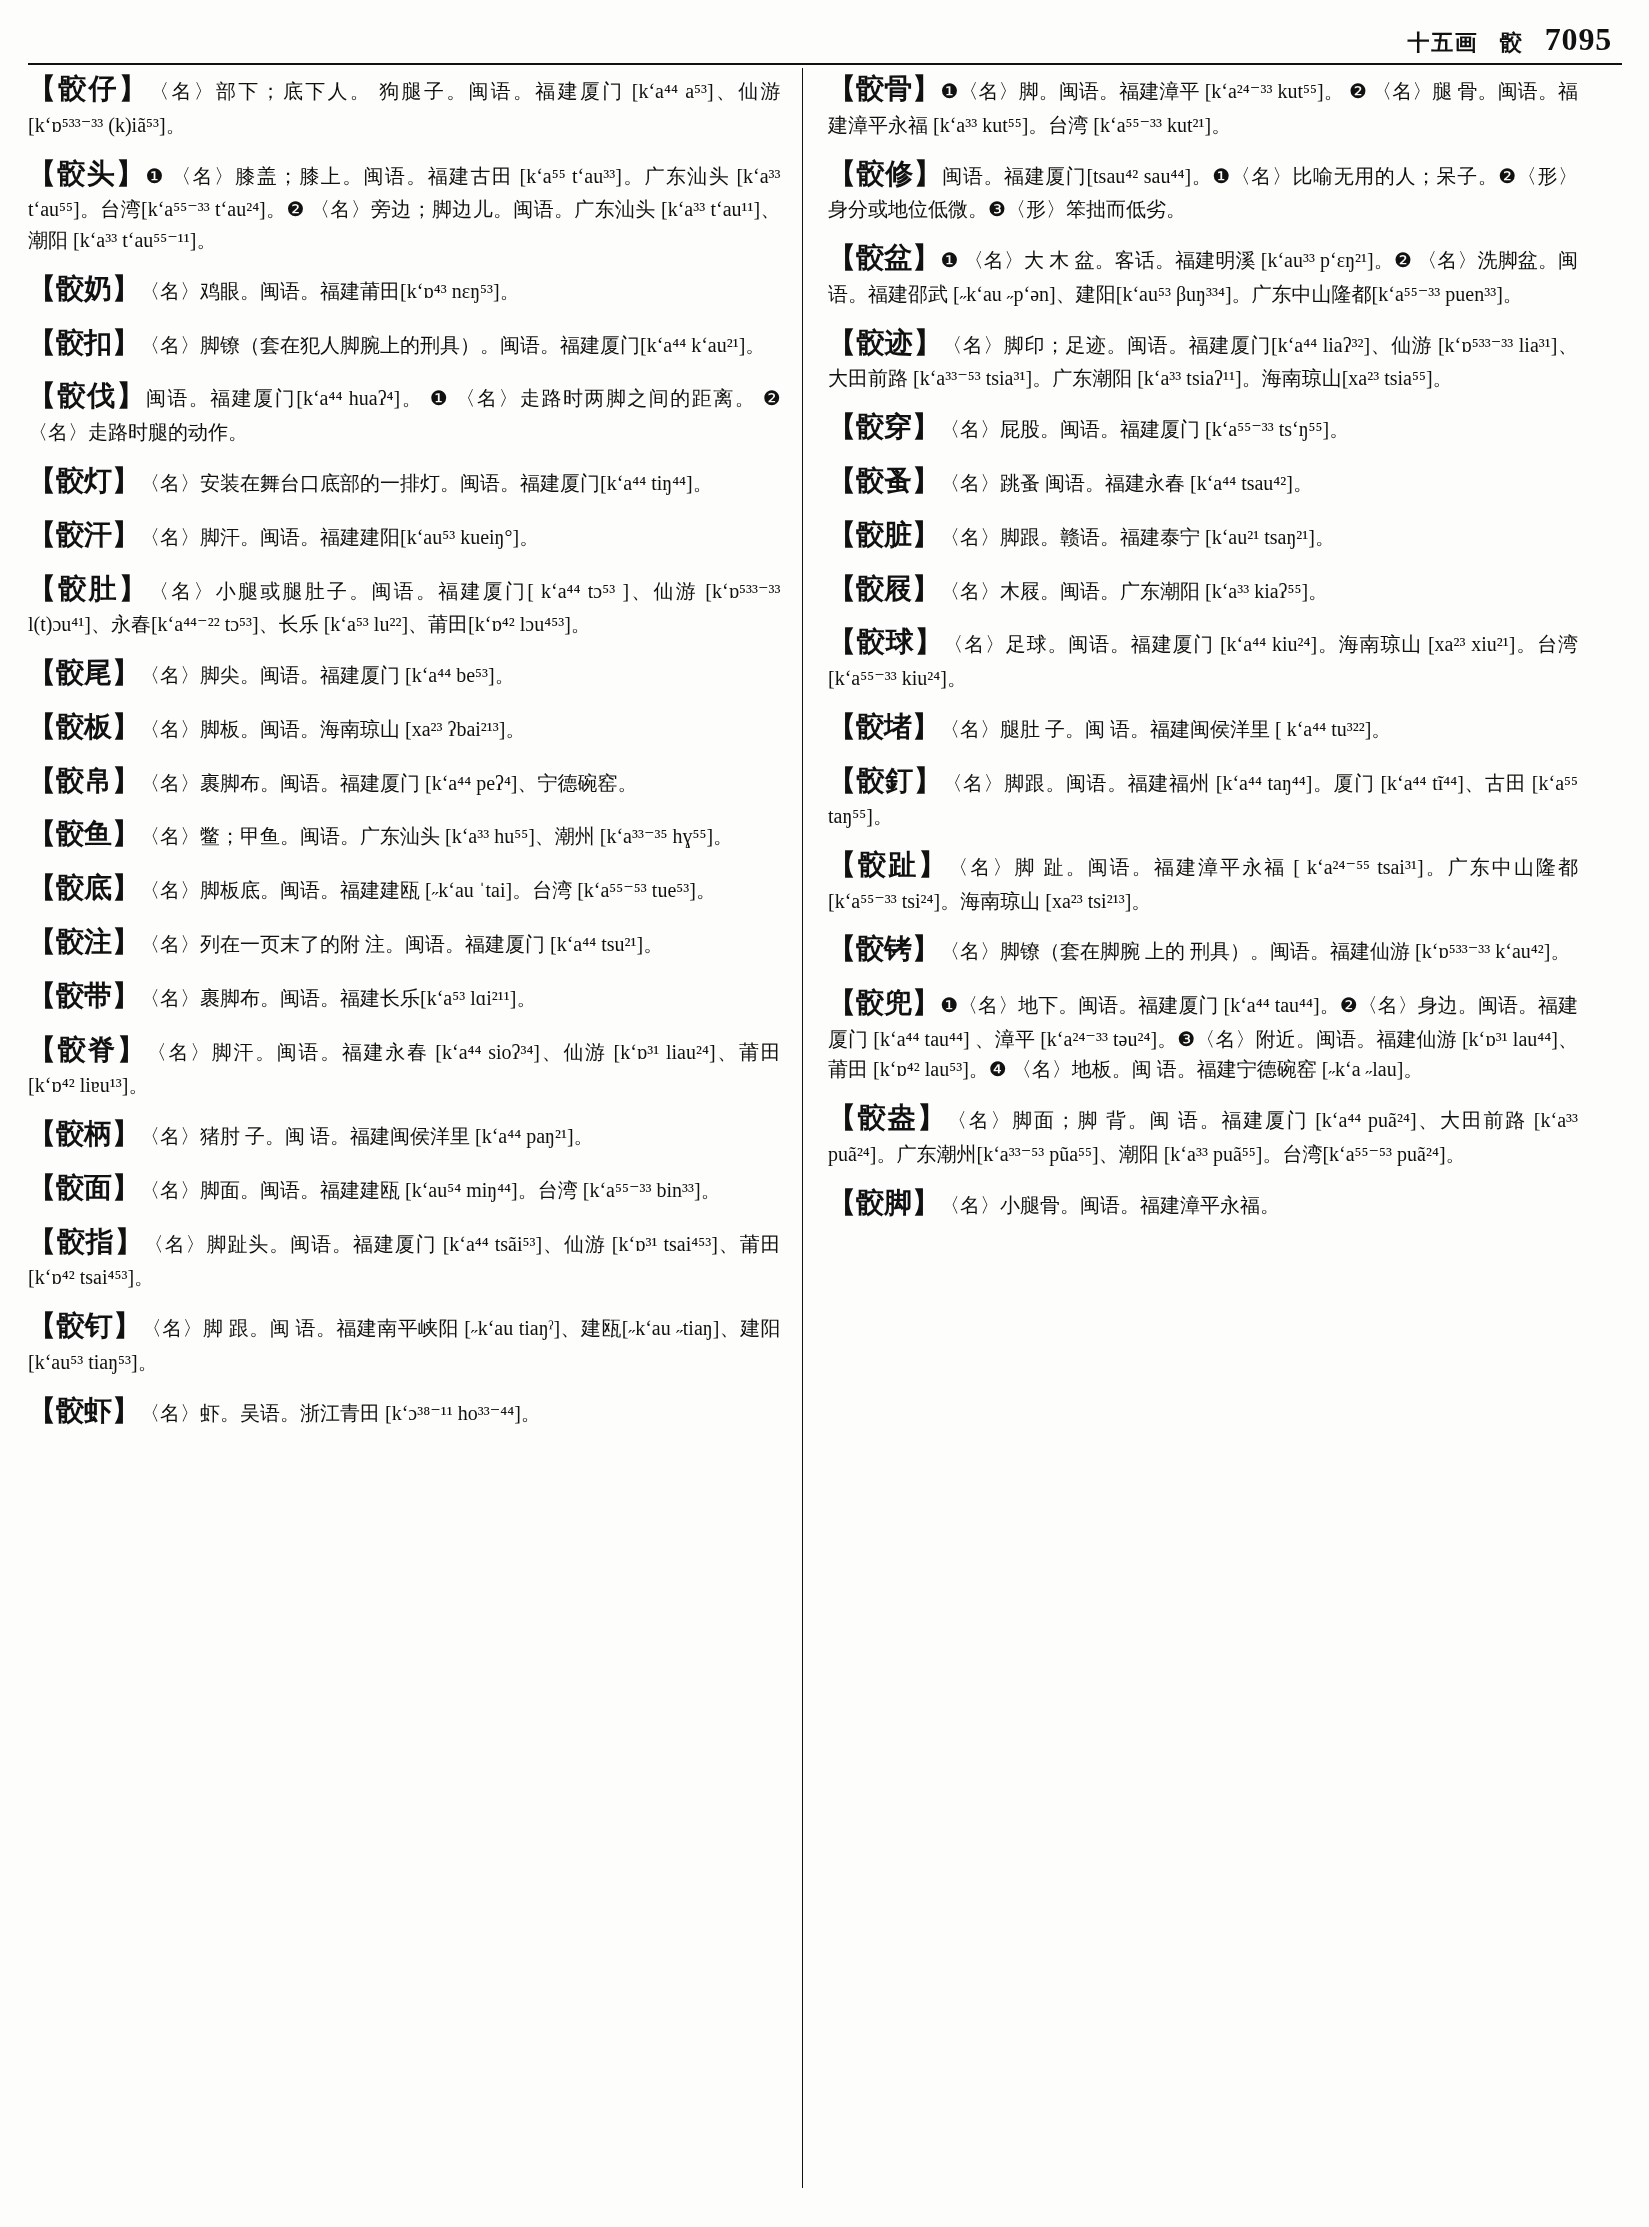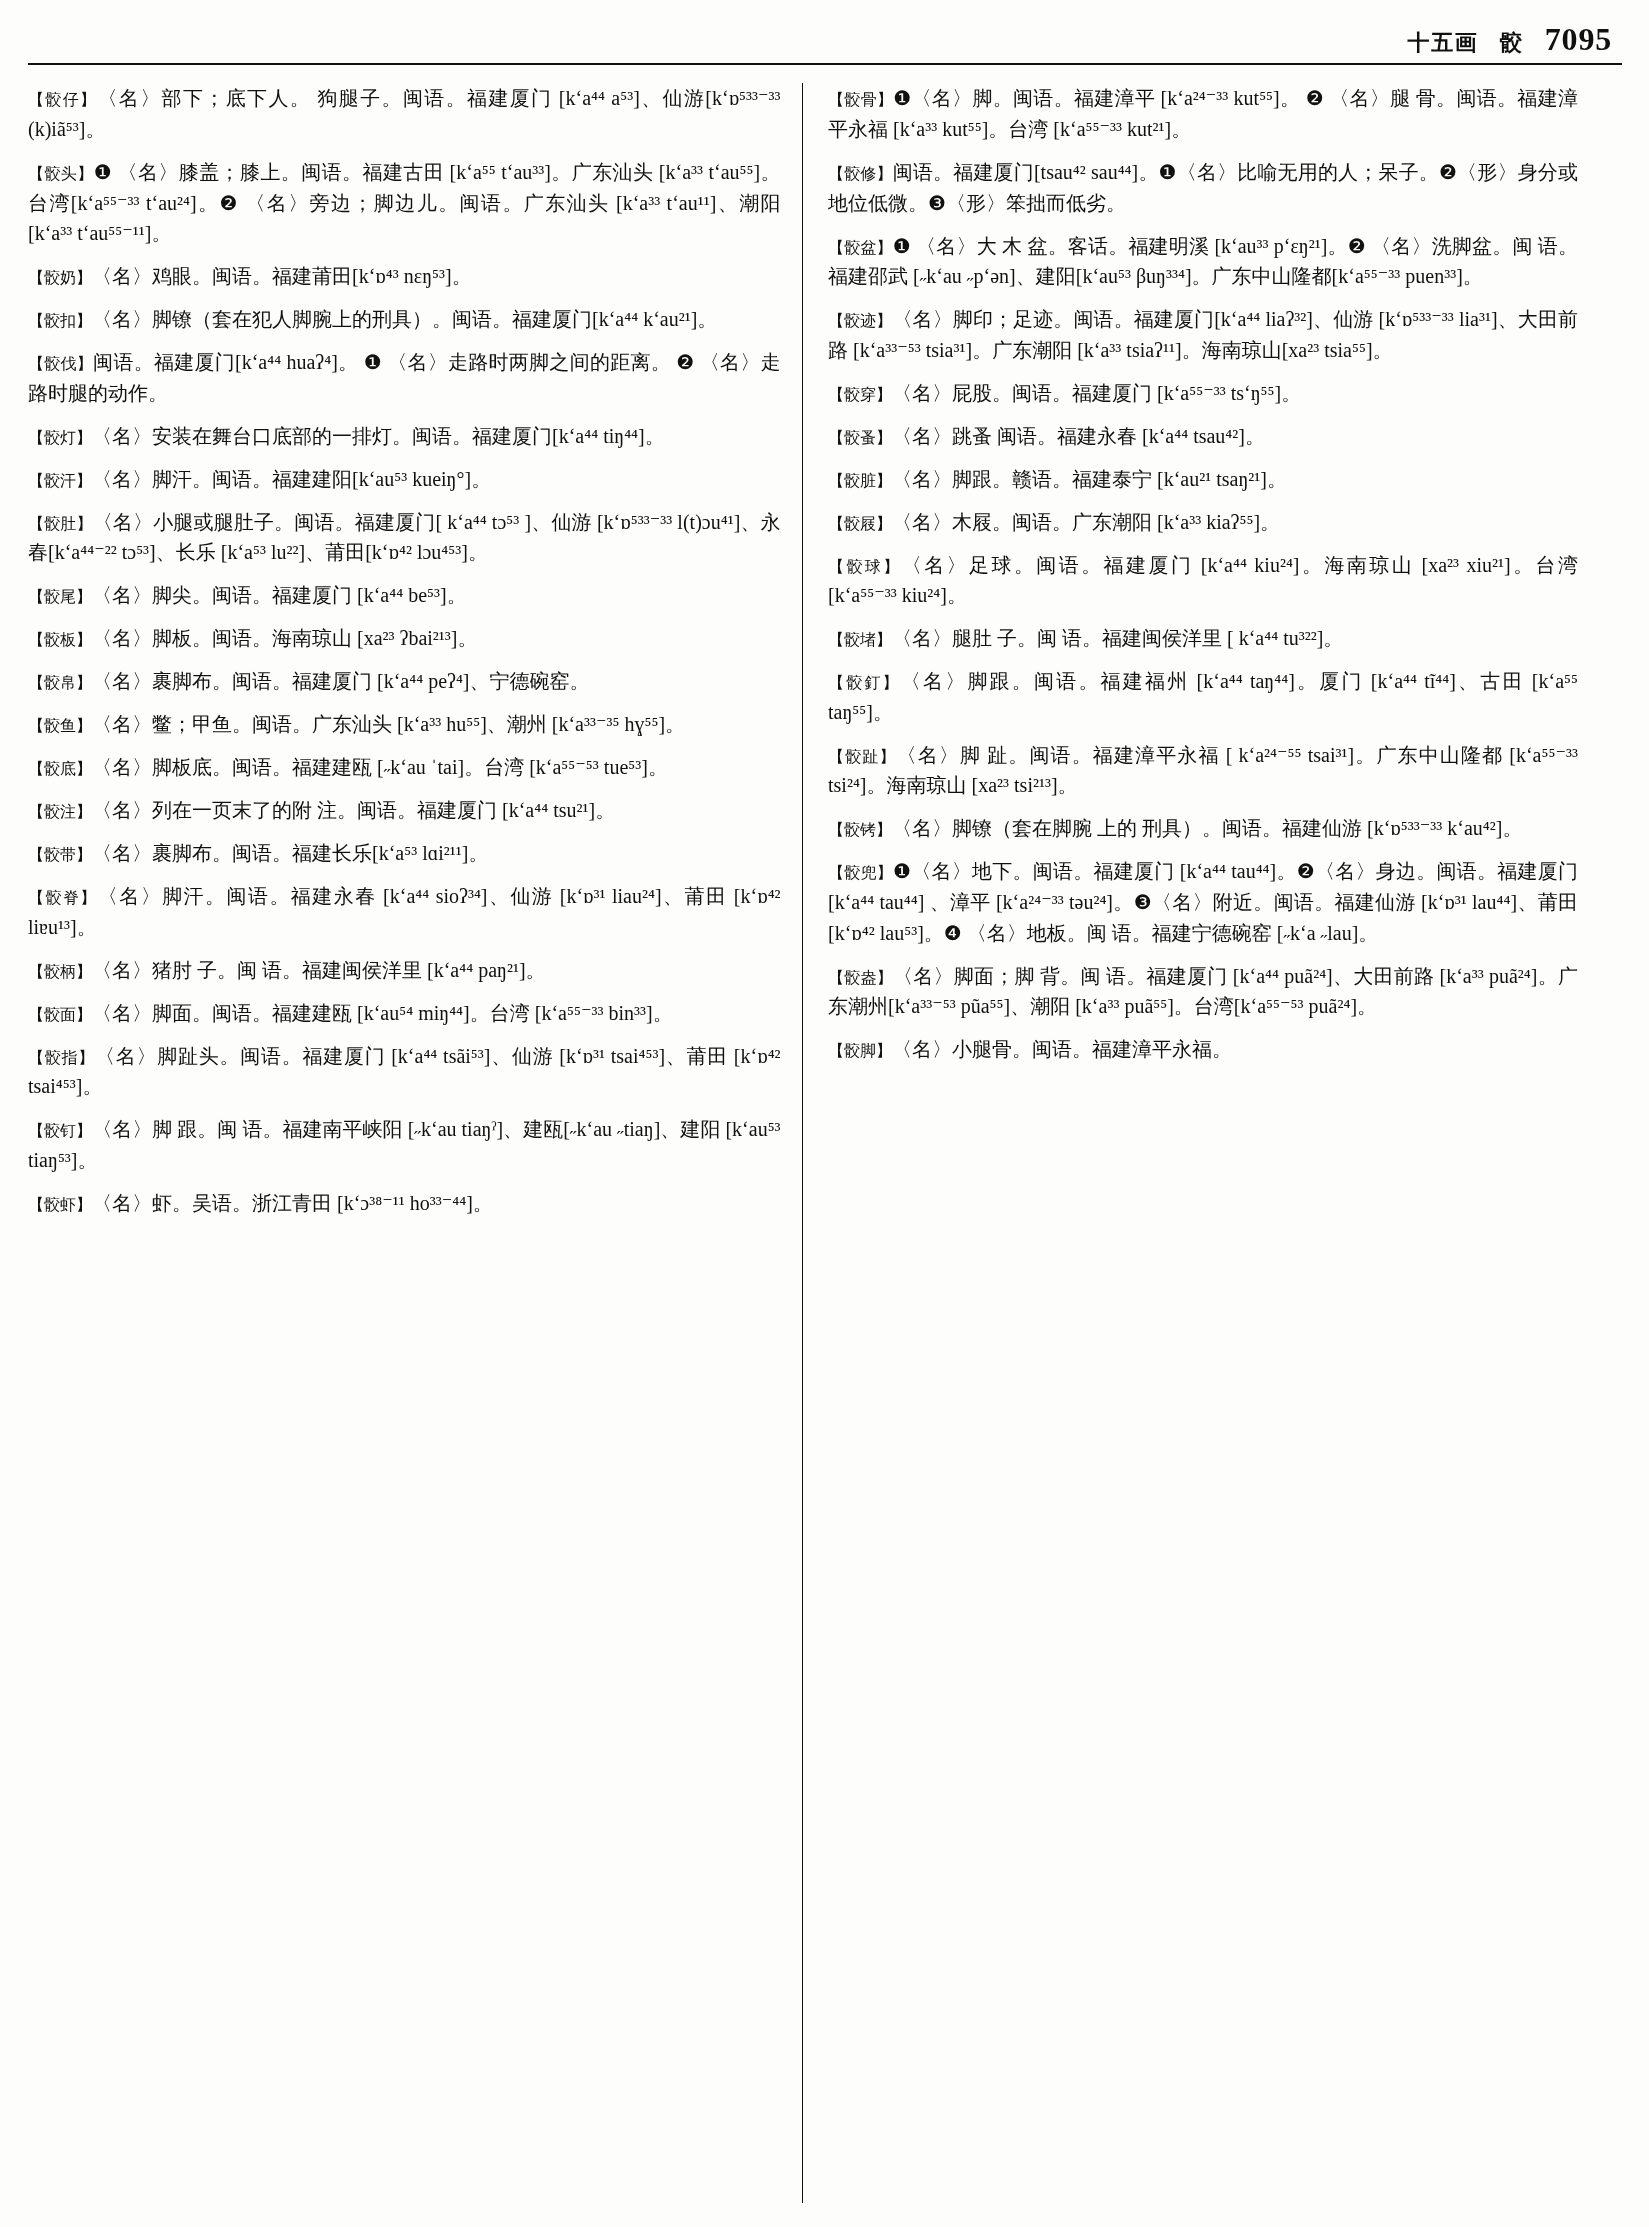--- a/index.html
+++ b/index.html
@@ -18,21 +18,21 @@
     padding: 21.4px 28px 15px 28px;
   }
   .header {
     display: flex;
     justify-content: flex-end;
     align-items: baseline;
     gap: 21.4px;
     padding-right: 10px;
     padding-bottom: 5px;
     border-bottom: 2.5px solid #111;
-    margin-bottom: 18px;
+    margin-bottom: 3px;
   }
   .header .hdr-text {
     font-size: 22px;
     letter-spacing: 1.6px;
     font-weight: bold;
   }
   .header .hdr-char {
     font-size: 22px;
     font-weight: bold;
     letter-spacing: 1.6px;
@@ -57,22 +57,22 @@
   .col.right {
     padding-left: 25px;
   }
   .entry {
     margin-bottom: 12.4px;
     font-size: 20.6px;
     line-height: 1.48;
     text-align: justify;
   }
   .entry .hw {
-    font-weight: normal;
-    font-size: 16px;
+    font-weight: bold;
+    font-size: 28px;
     letter-spacing: 0px;
     white-space: nowrap;
   }
   .entry .body {
     font-size: 20px;
   }
 </style>
 </head>
 <body>
 

